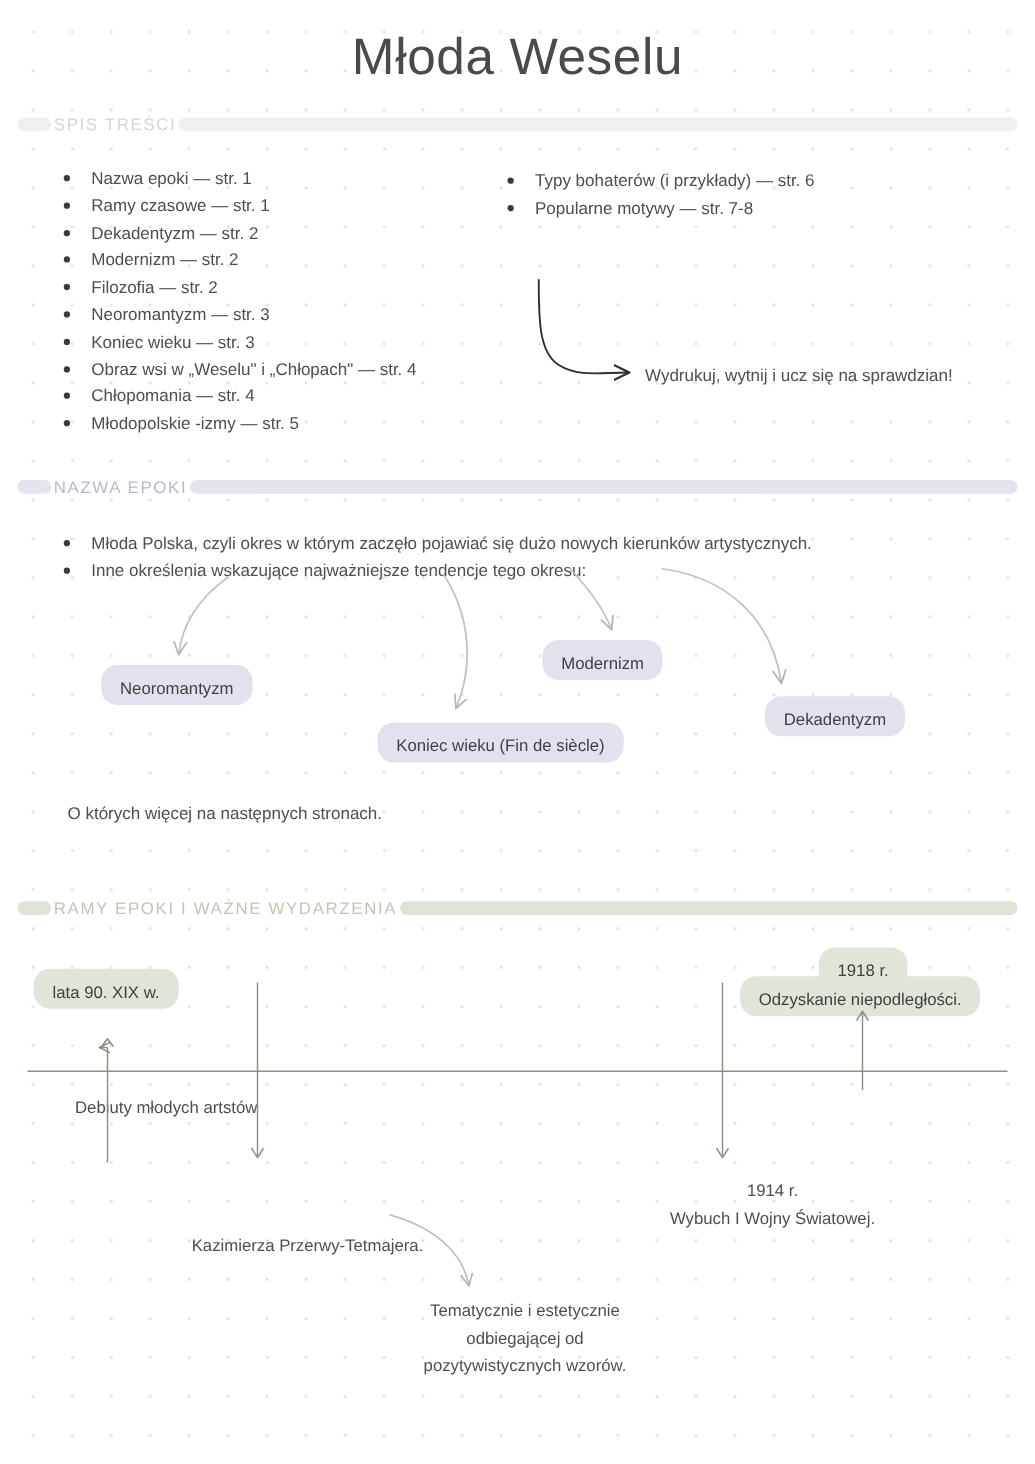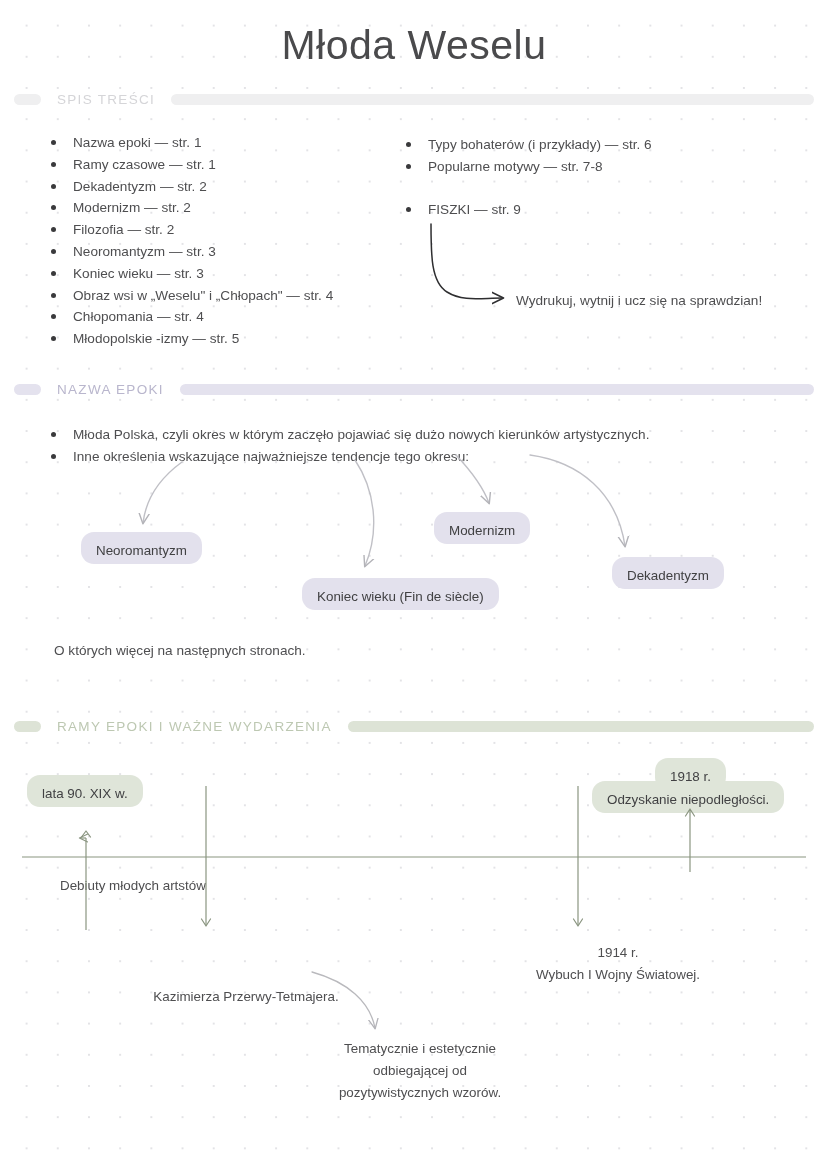--- a/index.html
+++ b/index.html
@@ -37,21 +37,21 @@
   }
 
   
   .sec-head {
     position: absolute;
     left: 14px;
     width: 800px;
     height: 20px;
     display: flex;
     align-items: center;
-    gap: 16px;
+    gap: 2px;
   }
   .sec-pill {
     width: 27px; height: 11px;
     border-radius: 6px;
     flex: 0 0 auto;
   }
   .sec-label {
     font-size: 13.5px;
     letter-spacing: 1.3px;
     white-space: nowrap;
@@ -152,21 +152,20 @@
     <li>Neoromantyzm — str. 3</li>
     <li>Koniec wieku — str. 3</li>
     <li>Obraz wsi w „Weselu" i „Chłopach" — str. 4</li>
     <li>Chłopomania — str. 4</li>
     <li>Młodopolskie -izmy — str. 5</li>
   </ul>
 
   <ul class="blist" style="top:134px; left:396px;">
     <li>Typy bohaterów (i przykłady) — str. 6</li>
     <li>Popularne motywy — str. 7-8</li>
-    <li class="gap">FISZKI — str. 9</li>
   </ul>
 
   <div class="para" style="top:290px; left:516px;">Wydrukuj, wytnij i ucz się na sprawdzian!</div>
 
   <div class="sec-head sec-purple" style="top:379px;">
     <span class="sec-pill"></span>
     <span class="sec-label">NAZWA EPOKI</span>
     <span class="sec-bar"></span>
   </div>
 

